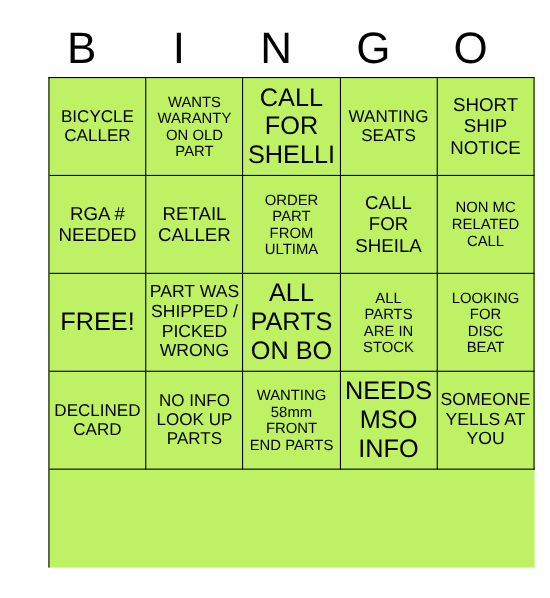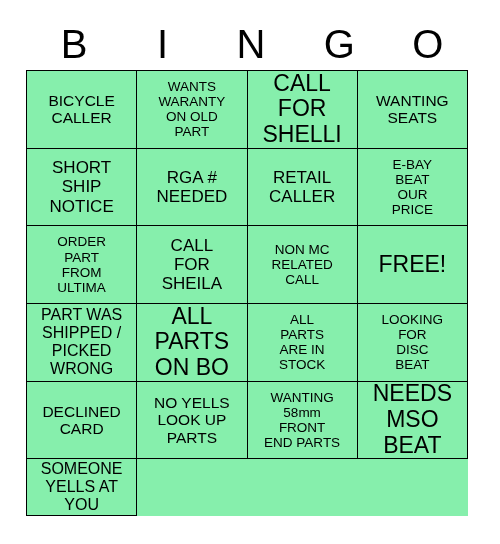--- a/index.html
+++ b/index.html
@@ -36,31 +36,31 @@
     justify-content: center;
     font-size: 40px;
     line-height: 1;
     font-weight: 400;
     letter-spacing: 0px;
     color: #000;
   }
   
   #bingo-grid {
     position: absolute;
-    left: 26px;
+    left: 44px;
     top: 70px;
     width: 442px;
     height: 446px;
     display: grid;
-    grid-template-columns: repeat(4, 1fr);
+    grid-template-columns: repeat(5, 1fr);
     grid-template-rows: repeat(5, 1fr);
     border-top: 1px solid #000;
     border-left: 1px solid #000;
     box-sizing: border-box;
-    background: #86efac;
+    background: #bef264;
   }
   .bingo-cell {
     border-right: 1px solid #000;
     border-bottom: 1px solid #000;
     box-sizing: border-box;
     display: flex;
     align-items: center;
     justify-content: center;
     text-align: center;
     padding: 1px 2px;
@@ -121,26 +121,20 @@
       </div>
       <div class="bingo-cell sz-lg">
         <span class="cell-text">RGA #
 NEEDED</span>
       </div>
       <div class="bingo-cell sz-lg">
         <span class="cell-text">RETAIL
 CALLER</span>
       </div>
       <div class="bingo-cell sz-sm">
-        <span class="cell-text">E-BAY
-BEAT
-OUR
-PRICE</span>
-      </div>
-      <div class="bingo-cell sz-sm">
         <span class="cell-text">ORDER
 PART
 FROM
 ULTIMA</span>
       </div>
       <div class="bingo-cell sz-lg">
         <span class="cell-text">CALL
 FOR
 SHEILA</span>
       </div>
@@ -173,34 +167,34 @@
         <span class="cell-text">LOOKING
 FOR
 DISC
 BEAT</span>
       </div>
       <div class="bingo-cell sz-md">
         <span class="cell-text">DECLINED
 CARD</span>
       </div>
       <div class="bingo-cell sz-md">
-        <span class="cell-text">NO YELLS
+        <span class="cell-text">NO INFO
 LOOK UP
 PARTS</span>
       </div>
       <div class="bingo-cell sz-sm">
         <span class="cell-text">WANTING
 58mm
 FRONT
 END PARTS</span>
       </div>
       <div class="bingo-cell sz-xl">
         <span class="cell-text">NEEDS
 MSO
-BEAT</span>
+INFO</span>
       </div>
       <div class="bingo-cell sz-xs">
         <span class="cell-text">SOMEONE
 YELLS AT
 YOU</span>
       </div>
     </div>
 
 </div>
 

